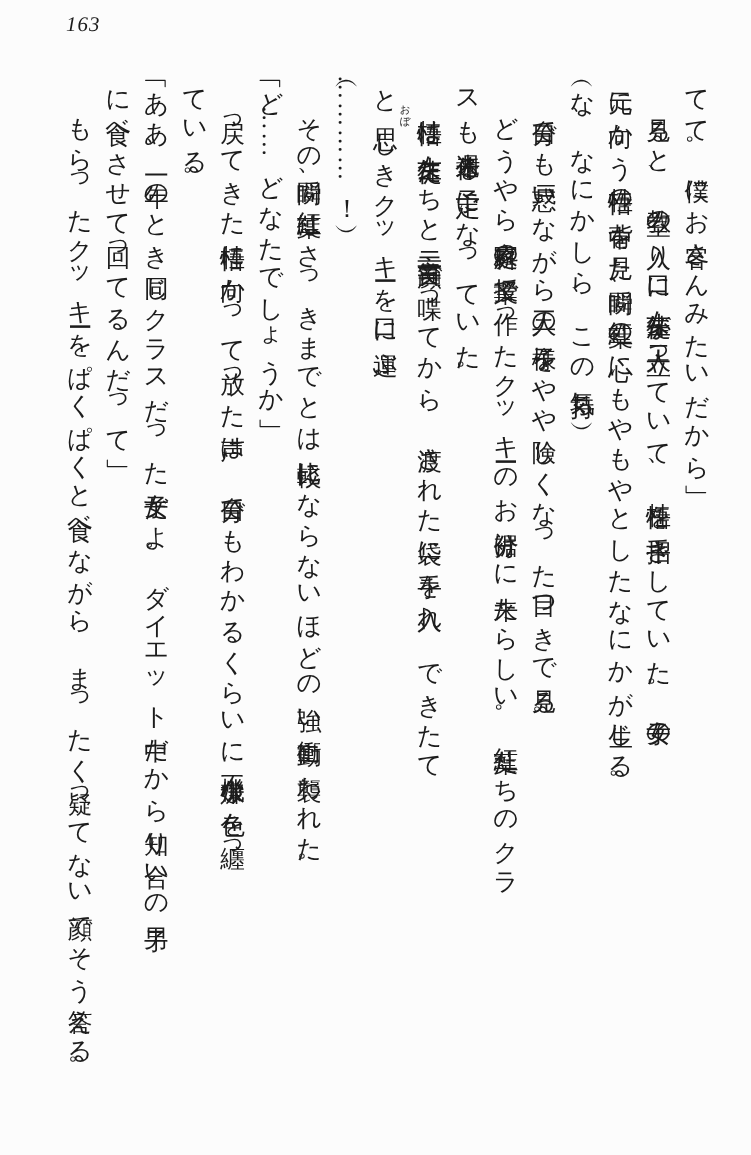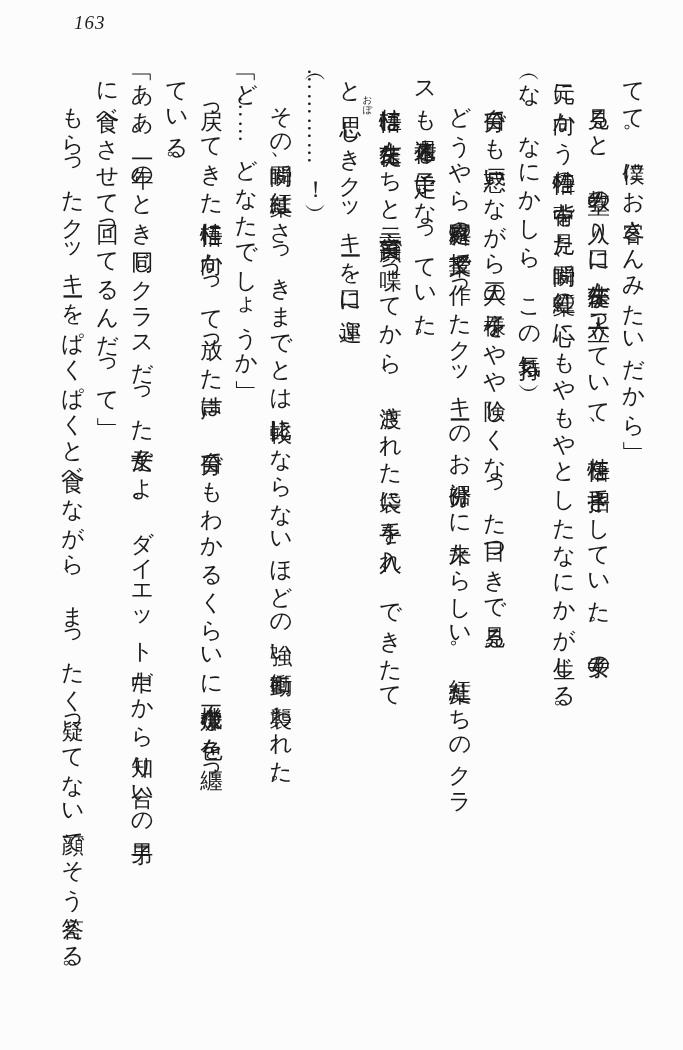--- a/index.html
+++ b/index.html
@@ -13,21 +13,21 @@
     overflow: hidden;
     font-family: "Liberation Serif", "DejaVu Serif", serif;
   }
   .book-page {
     position: absolute;
     inset: 0;
   }
   .page-number {
     position: absolute;
     top: 12px;
-    left: 74px;
+    left: 60px;
     font-style: italic;
     font-size: 19px;
     letter-spacing: 1px;
   }
   .text-area {
     position: absolute;
     top: 66px;
     right: 33px;
     height: 942px;
     writing-mode: vertical-rl;

